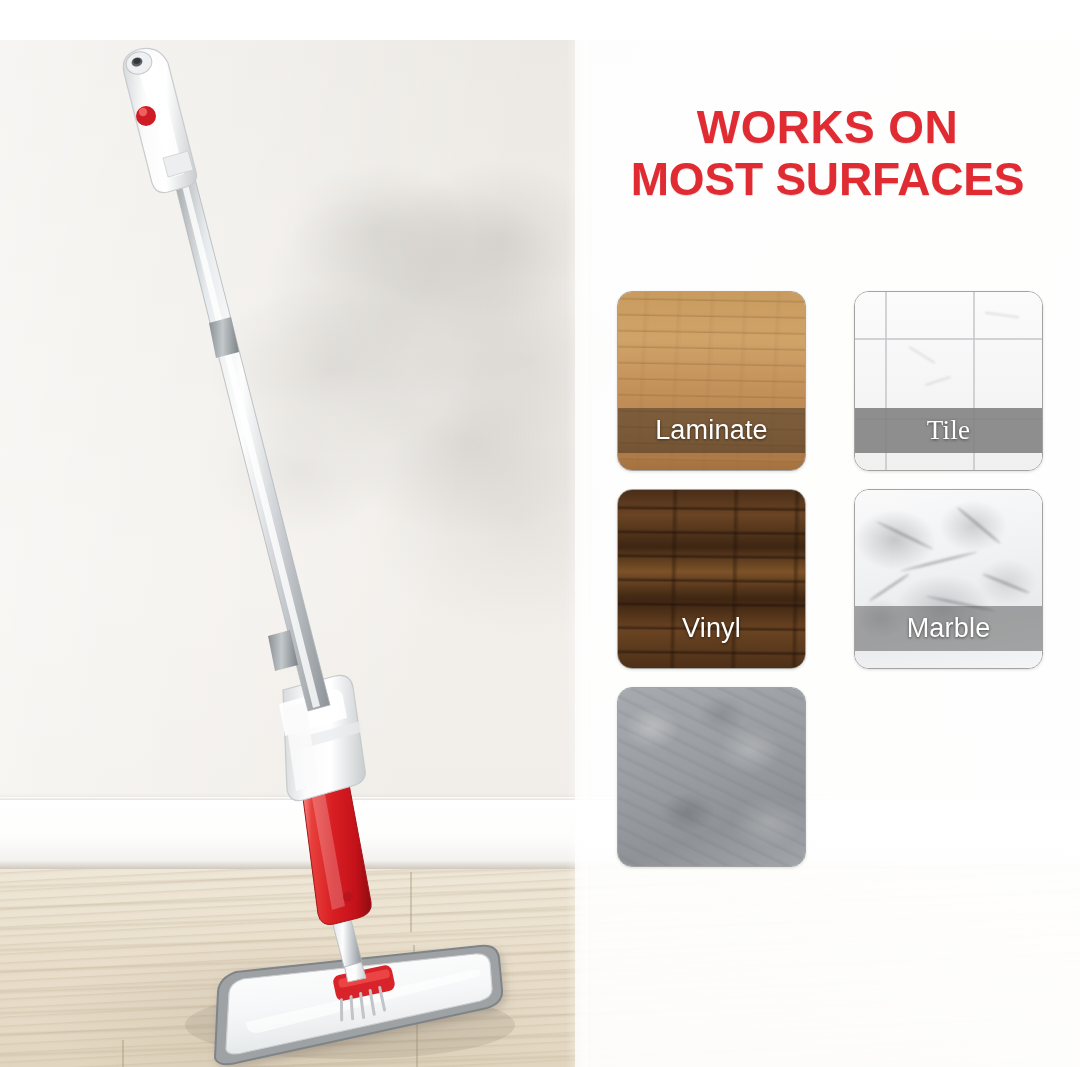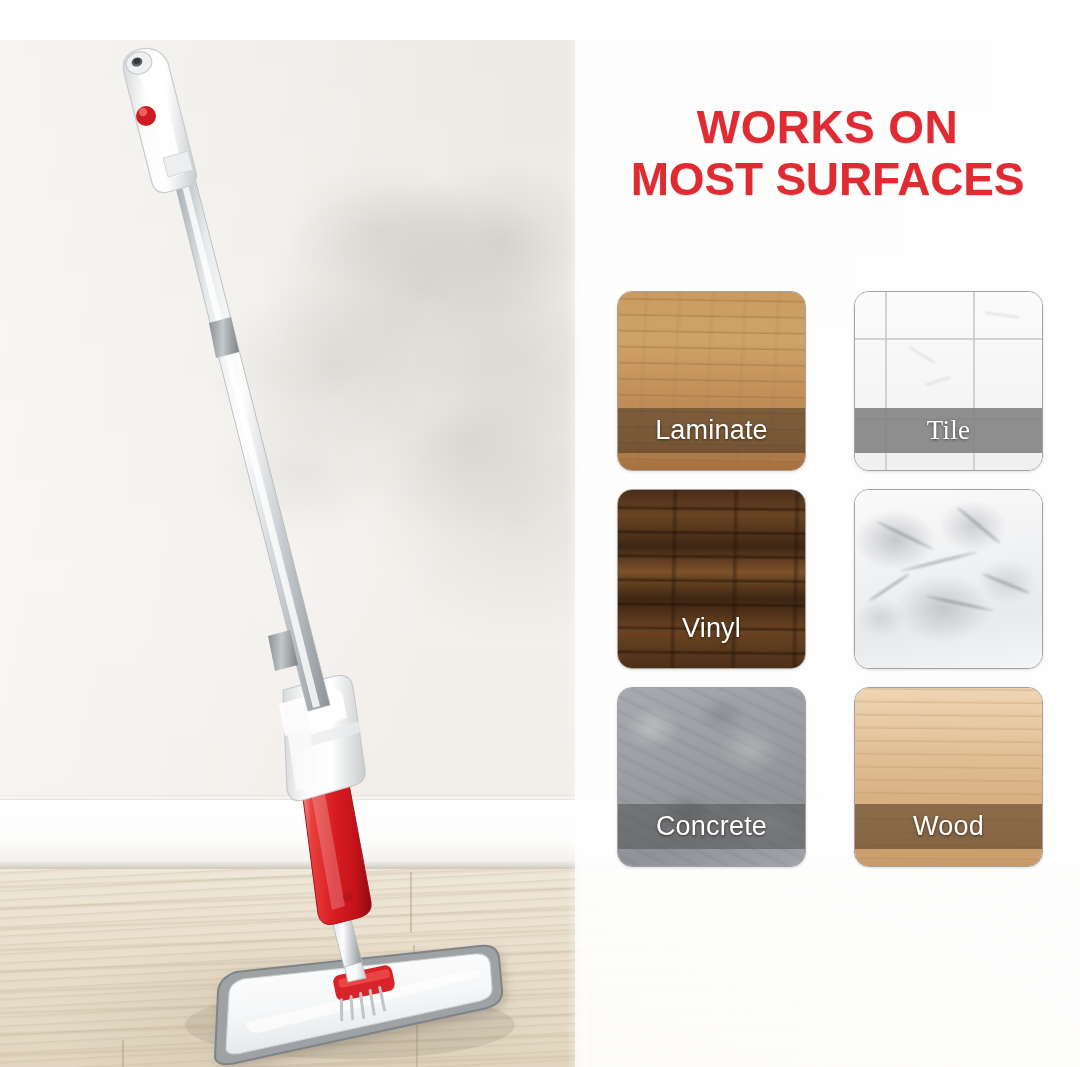--- a/index.html
+++ b/index.html
@@ -440,27 +440,23 @@
 
     <div class="tile">
       <div class="tile-surface tex-marble">
         <div class="marble-vein" style="left:18px; top:44px; width:64px; height:3px; transform:rotate(26deg);"></div>
         <div class="marble-vein" style="left:44px; top:70px; width:80px; height:3px; transform:rotate(-14deg);"></div>
         <div class="marble-vein" style="left:96px; top:34px; width:56px; height:2.5px; transform:rotate(40deg);"></div>
         <div class="marble-vein" style="left:70px; top:112px; width:70px; height:3px; transform:rotate(12deg);"></div>
         <div class="marble-vein" style="left:10px; top:96px; width:48px; height:2.5px; transform:rotate(-34deg);"></div>
         <div class="marble-vein" style="left:126px; top:92px; width:50px; height:2.5px; transform:rotate(22deg);"></div>
       </div>
+      <div class="tile-label band-smoke">Marble</div>
     </div>
 
     <div class="tile">
       <div class="tile-surface tex-concrete"></div>
-      <div class="tile-label band-smoke">Concrete</div>
     </div>
 
-    <div class="tile">
-      <div class="tile-surface tex-wood"></div>
-      <div class="tile-label band-brown">Wood</div>
-    </div>
 
 
   </div>
 </div>
 
 </body></html>

